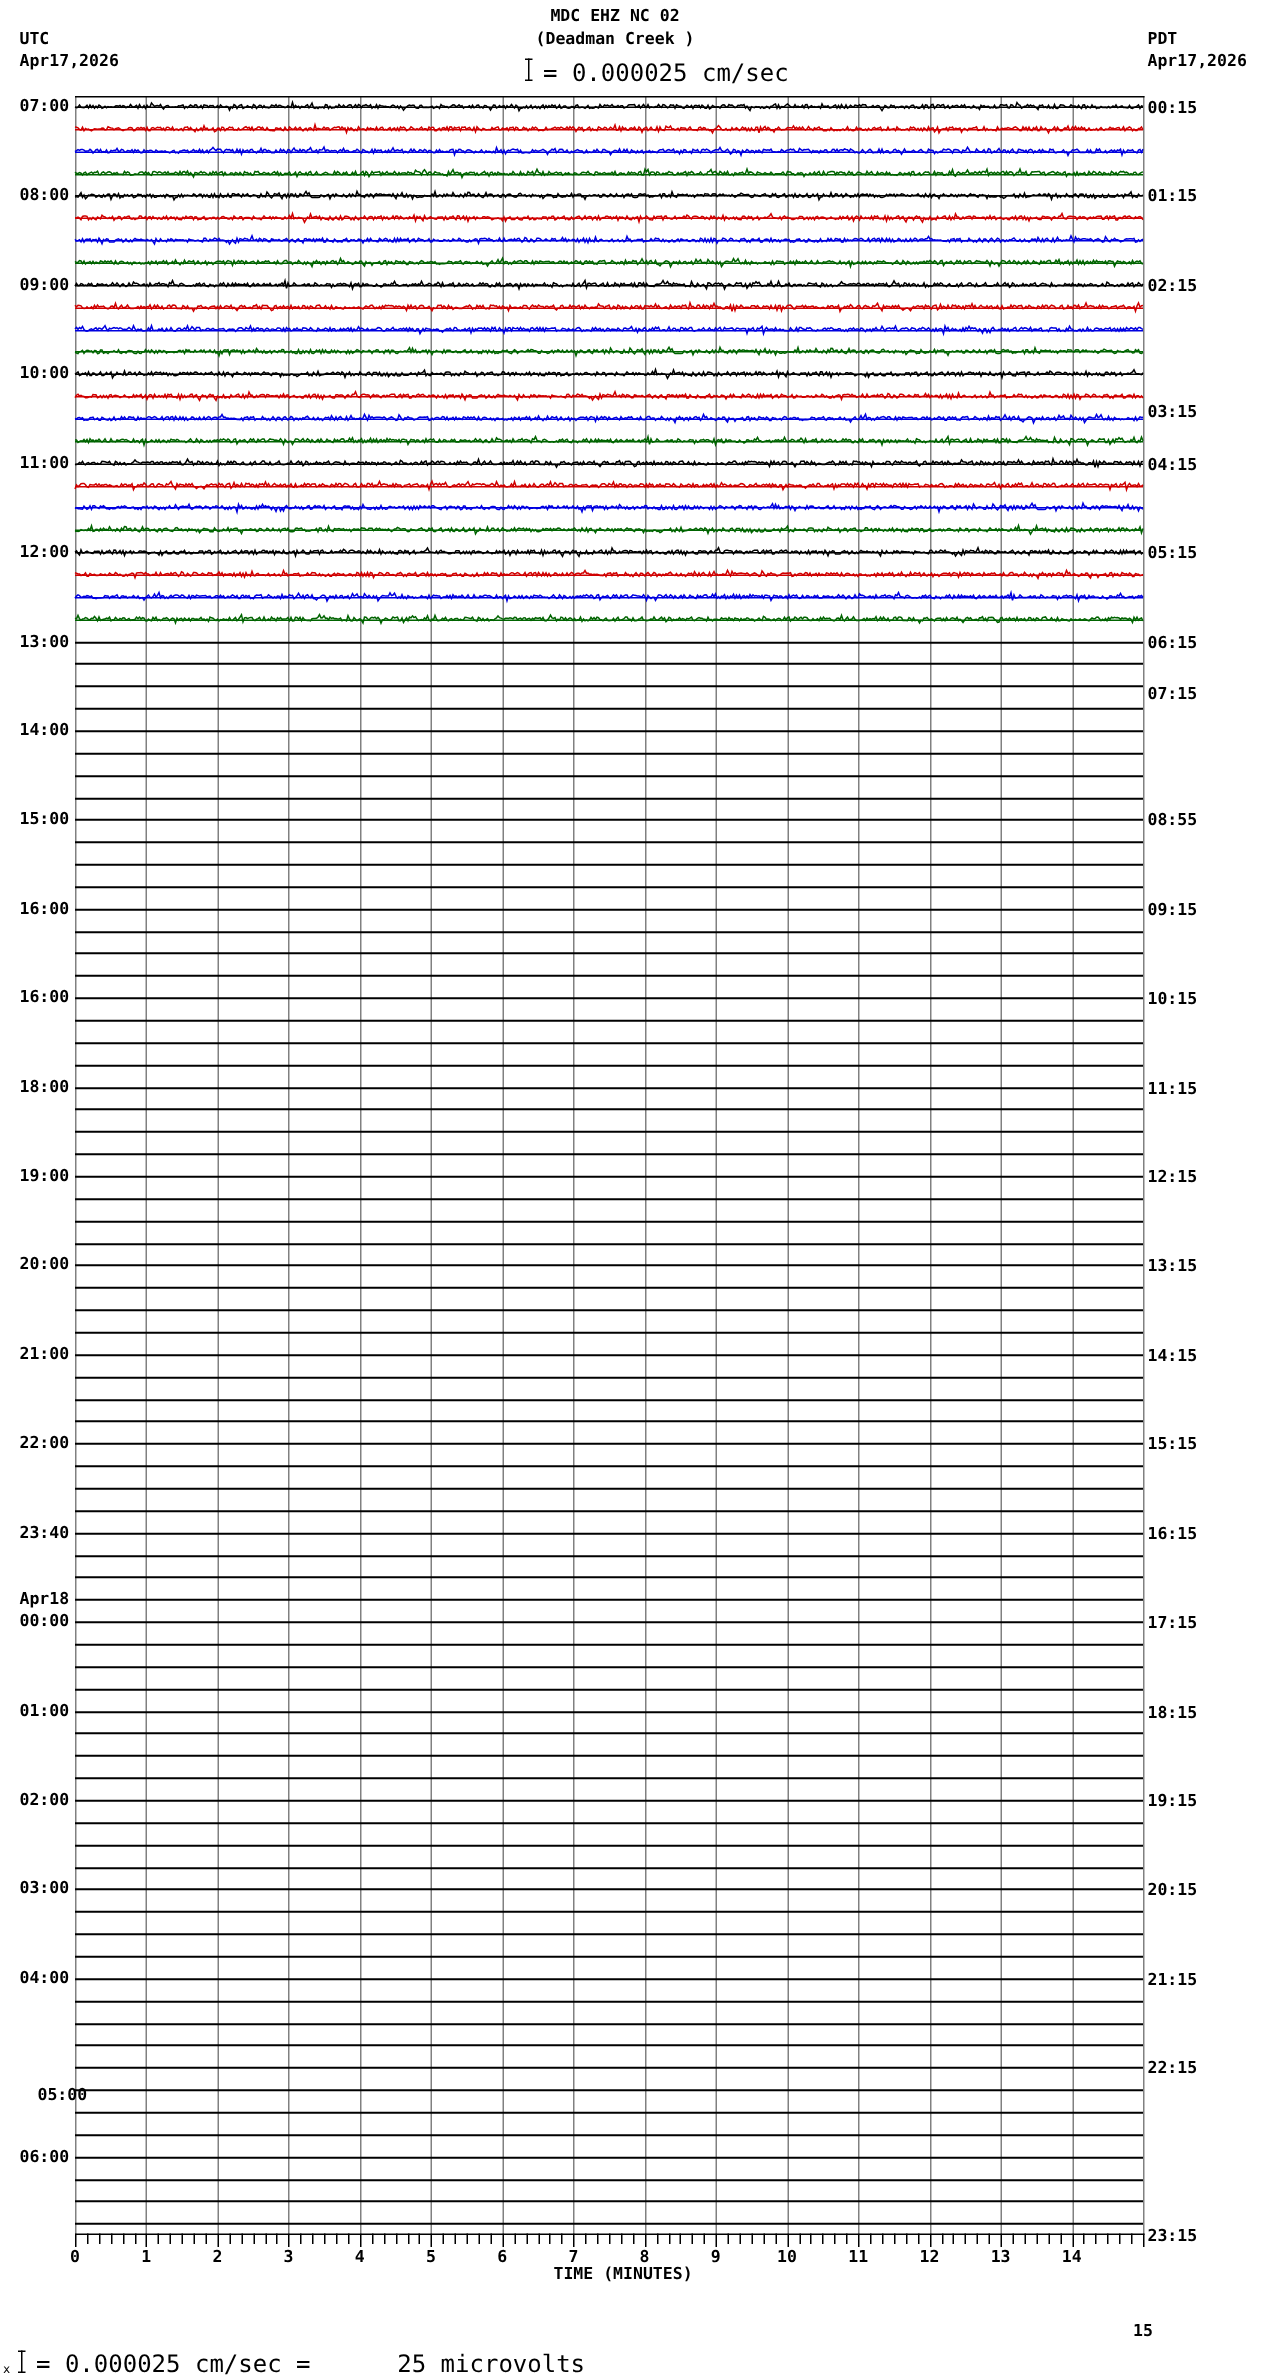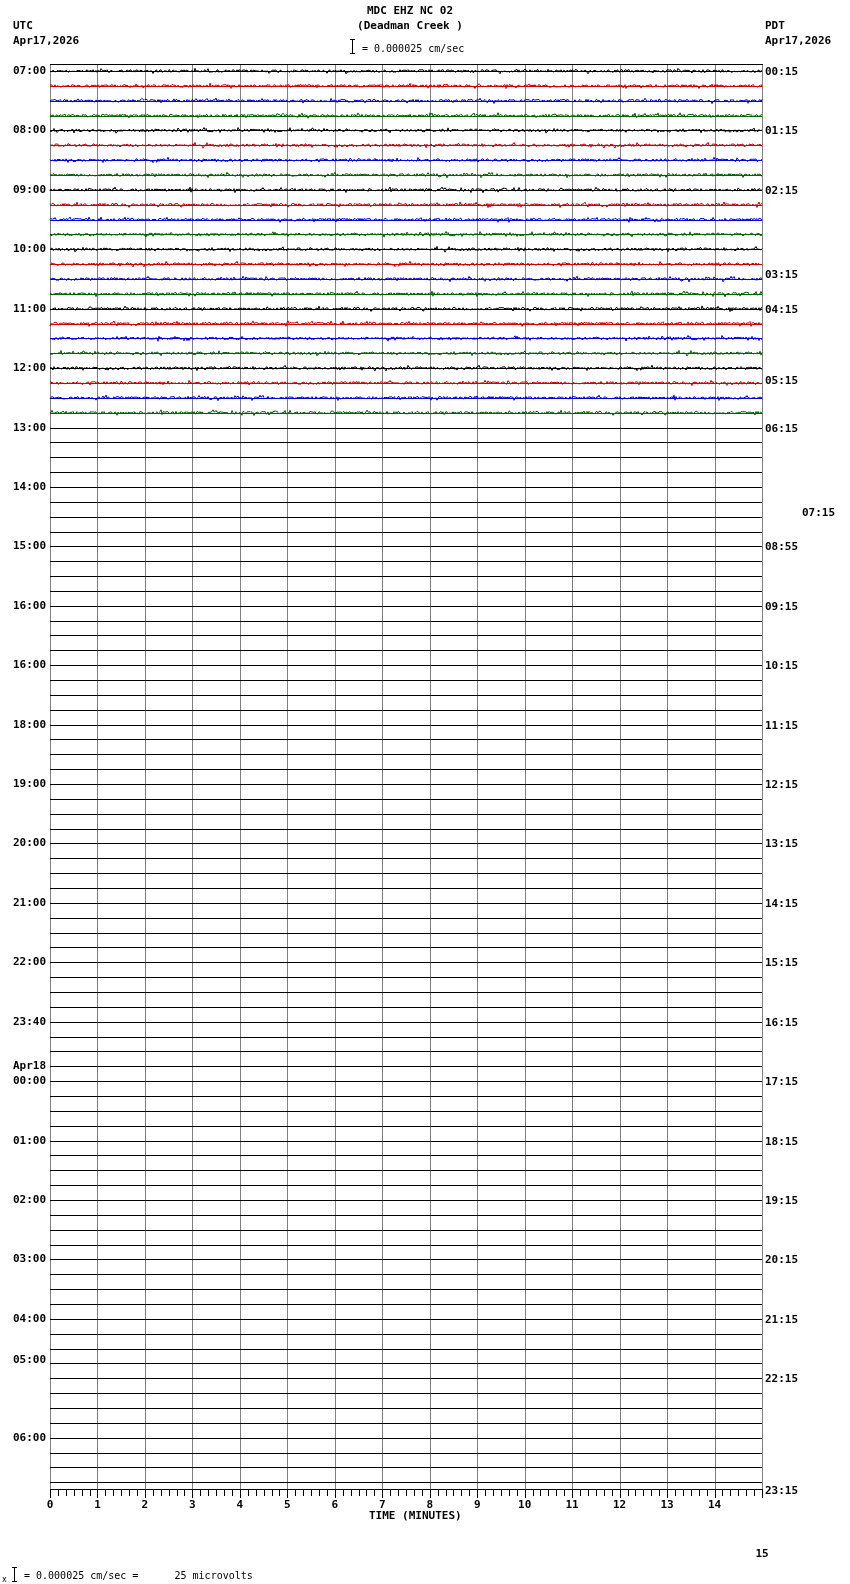--- a/index.html
+++ b/index.html
@@ -1,19 +1,19 @@
 <!DOCTYPE html>
 <html><head>
 <meta charset="utf-8">
 <style>
   html, body { margin: 0; padding: 0; background: #ffffff; }
   body { width: 850px; height: 1584px; position: relative; overflow: hidden;
          font-family: "DejaVu Sans Mono", monospace; color: #000; }
   .txt { position: absolute; font-size: 11px; font-weight: bold; white-space: pre; line-height: 12px; }
-  .small { font-weight: normal; font-size: 10px; }
+  .small { font-weight: normal; font-size: 16px; }
   .hdr-center { position: absolute; left: 0; width: 820px; text-align: center; font-size: 11px; font-weight: bold; line-height: 14px; white-space: pre; }
   svg { position: absolute; left: 0; top: 0; }
   .lbl-left { position: absolute; left: 13px; font-size: 11px; font-weight: bold; line-height: 12px; white-space: pre; }
   .lbl-right { position: absolute; left: 765px; font-size: 11px; font-weight: bold; line-height: 12px; white-space: pre; }
   .xtick-lbl { position: absolute; font-size: 11px; font-weight: bold; transform: translateX(-50%); line-height: 12px; }
 </style>
 </head>
 <body>
 
 <div class="hdr-center" style="top:4px;">MDC EHZ NC 02</div>
@@ -285,32 +285,32 @@
     <div class="lbl-left" style="top: 837.46px;">20:00</div>
     <div class="lbl-left" style="top: 896.88px;">21:00</div>
     <div class="lbl-left" style="top: 956.3px;">22:00</div>
     <div class="lbl-left" style="top: 1015.72px;">23:40</div>
     <div class="lbl-left" style="top: 1075.14px;">00:00</div>
     <div class="lbl-left" style="top: 1060.14px;">Apr18</div>
     <div class="lbl-left" style="top: 1134.56px;">01:00</div>
     <div class="lbl-left" style="top: 1193.98px;">02:00</div>
     <div class="lbl-left" style="top: 1253.4px;">03:00</div>
     <div class="lbl-left" style="top: 1312.82px;">04:00</div>
-    <div class="lbl-left" style="top: 1354px;">05:00</div>
+    <div class="lbl-left" style="top: 1391px; margin-left: 12px;">05:00</div>
     <div class="lbl-left" style="top: 1431.66px;">06:00</div>
   </div>
 <div id="right-labels">
     <div class="lbl-right" style="top: 66px;">00:15</div>
     <div class="lbl-right" style="top: 125.42px;">01:15</div>
     <div class="lbl-right" style="top: 184.84px;">02:15</div>
     <div class="lbl-right" style="top: 244.26px; margin-top: 25px;">03:15</div>
     <div class="lbl-right" style="top: 303.68px;">04:15</div>
-    <div class="lbl-right" style="top: 363.1px; margin-top: 12px;">05:15</div>
+    <div class="lbl-right" style="top: 363.1px;">05:15</div>
     <div class="lbl-right" style="top: 422.52px;">06:15</div>
-    <div class="lbl-right" style="top: 507px; margin-left: 37px;">07:15</div>
+    <div class="lbl-right" style="top: 457px;">07:15</div>
     <div class="lbl-right" style="top: 541.36px;">08:55</div>
     <div class="lbl-right" style="top: 600.78px;">09:15</div>
     <div class="lbl-right" style="top: 660.2px;">10:15</div>
     <div class="lbl-right" style="top: 719.62px;">11:15</div>
     <div class="lbl-right" style="top: 779.04px;">12:15</div>
     <div class="lbl-right" style="top: 838.46px;">13:15</div>
     <div class="lbl-right" style="top: 897.88px;">14:15</div>
     <div class="lbl-right" style="top: 957.3px;">15:15</div>
     <div class="lbl-right" style="top: 1016.72px;">16:15</div>
     <div class="lbl-right" style="top: 1076.14px;">17:15</div>

